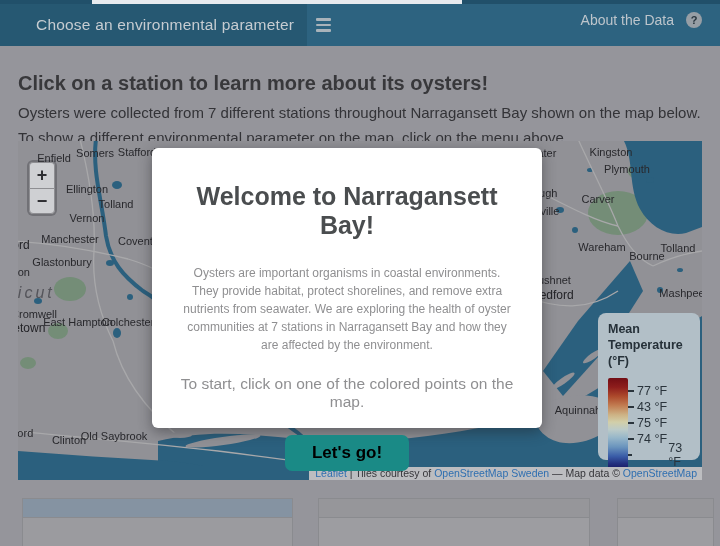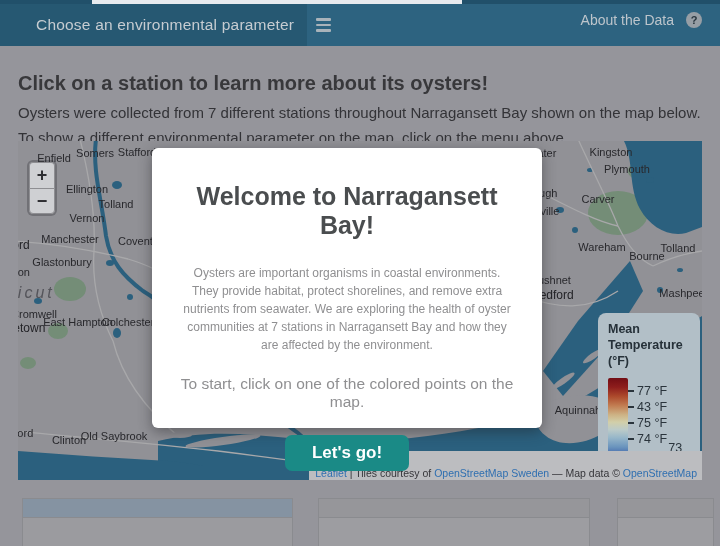--- a/index.html
+++ b/index.html
@@ -49,31 +49,31 @@
   .legend-scale{position:relative;margin-top:9px;height:100px;}
   .legend-bar{position:absolute;left:0;top:0;width:20px;height:92px;border-radius:2px;
     background:linear-gradient(to bottom,
       #720d14 0%,#8e1d1c 10%,#ad4a2c 20%,#c27d52 30%,#cdb285 40%,#d2cfa9 48%,
       #bccbc8 56%,#96b6c9 65%,#6a94bd 75%,#3a5da8 85%,#23307f 93%,#16145e 100%);}
   .ltick{position:absolute;left:20px;height:14px;display:flex;align-items:center;}
   .ltick i{display:block;width:6px;height:1.5px;background:#2a343c;margin-right:3px;}
   .ltick span{font-size:12.5px;color:#2a343c;}
 
   .attribution{position:absolute;right:0;bottom:0;height:13px;line-height:13px;background:#bcbdc0;
-    padding:16px 5px 0 6px;font-size:10.5px;color:#36363a;border-radius:3px 0 0 0;white-space:nowrap;}
+    padding:0 5px 0 6px;font-size:10.5px;color:#36363a;border-radius:3px 0 0 0;white-space:nowrap;}
   .attribution a{color:#2f6fb0;text-decoration:none;cursor:pointer;}
 
   
   .modal{position:absolute;left:152px;top:148px;width:390px;height:280px;background:#ffffff;
     border-radius:6px;box-shadow:0 4px 14px rgba(30,30,35,.45);text-align:center;box-sizing:border-box;
     padding:0 28px;}
   .modal-title{margin-top:34px;font-size:25px;font-weight:700;color:#4a4d4f;}
   .modal-p1{margin-top:24px;font-size:12px;line-height:1.5;color:#8f8f91;}
   .modal-p2{margin-top:21px;font-size:15.5px;color:#8f8f91;}
-  .go-btn{display:inline-block;margin-top:24px;background:#1a8a86;color:#ffffff;font-size:17px;
+  .go-btn{display:inline-block;margin-top:24px;background:#1a8a86;color:#000000;font-size:17px;
     font-weight:700;padding:8px 27px;border-radius:7px;border:none;cursor:pointer;
     font-family:"Liberation Sans",sans-serif;}
 
   
   .card{position:absolute;top:498px;height:60px;box-sizing:border-box;border:1px solid #8a8b8f;}
   .card .chead{height:18px;border-bottom:1px solid #8a8b8f;}
   .card1{left:22px;width:271px;background:#9b9b9f;}
   .card1 .chead{background:#8593a2;}
   .card2{left:318px;width:272px;background:#9d9da1;}
   .card2 .chead{background:#96969a;}

